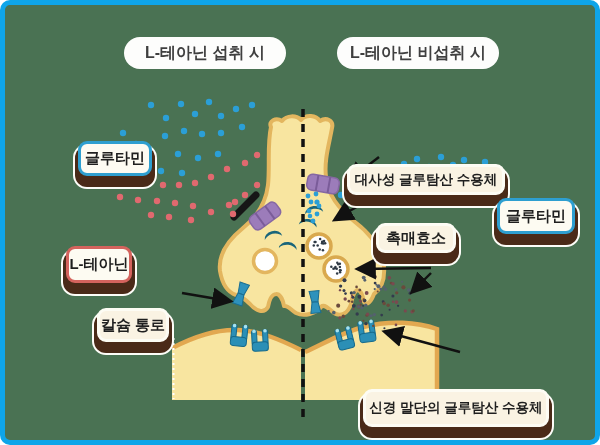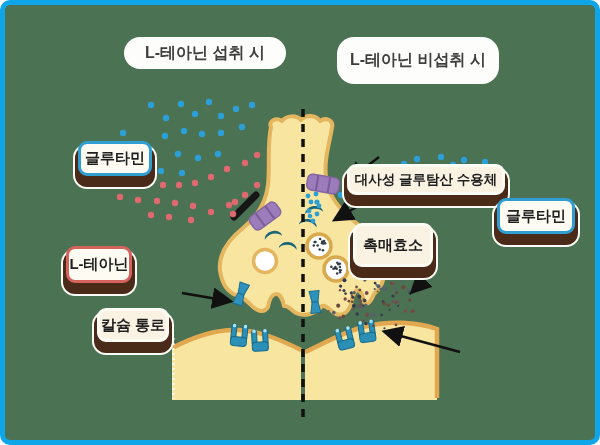--- a/index.html
+++ b/index.html
@@ -315,21 +315,22 @@
     <line x1="177" y1="288" x2="224" y2="296" marker-end="url(#ah)"></line>
     <line x1="374" y1="152" x2="344" y2="175" marker-end="url(#ah)"></line>
     <line x1="360" y1="197" x2="331" y2="214" marker-end="url(#ah)"></line>
     <line x1="426" y1="263" x2="354" y2="264" marker-end="url(#ah)"></line>
     <line x1="426" y1="268" x2="408" y2="286" marker-end="url(#ah)"></line>
     <line x1="455" y1="347" x2="381" y2="327" marker-end="url(#ah)"></line>
   </g>
 </svg>
 
   <div class="bubble" style="left:119px;top:32px;width:162px;height:32px">L-테아닌 섭취 시</div>
-  <div class="bubble" style="left:332px;top:32px;width:162px;height:47px">L-테아닌 비섭취 시</div>
+  <div class="bubble" style="left:332px;top:32px;width:162px;height:32px">L-테아닌 비섭취 시</div>
 
   <div class="box bblue" style="left:73px;top:99px;width:74px;height:35px">글루타민</div>
   <div class="box bred" style="left:61px;top:204px;width:66px;height:37px">L-테아닌</div>
   <div class="box cream" style="left:92px;top:266px;width:72px;height:34px">칼슘 통로</div>
   <div class="box cream small" style="left:342px;top:122px;width:158px;height:31px">대사성 글루탐산 수용체</div>
-  <div class="box cream" style="left:348px;top:181px;width:80px;height:44px">촉매효소</div>
+  <div class="box cream" style="left:371px;top:181px;width:80px;height:30px">촉매효소</div>
   <div class="box bblue" style="left:492px;top:156px;width:78px;height:36px">글루타민</div>
+  <div class="box cream small" style="left:358px;top:347px;width:186px;height:38px">신경 말단의 글루탐산 수용체</div>
 </div>
 
 </body></html>

